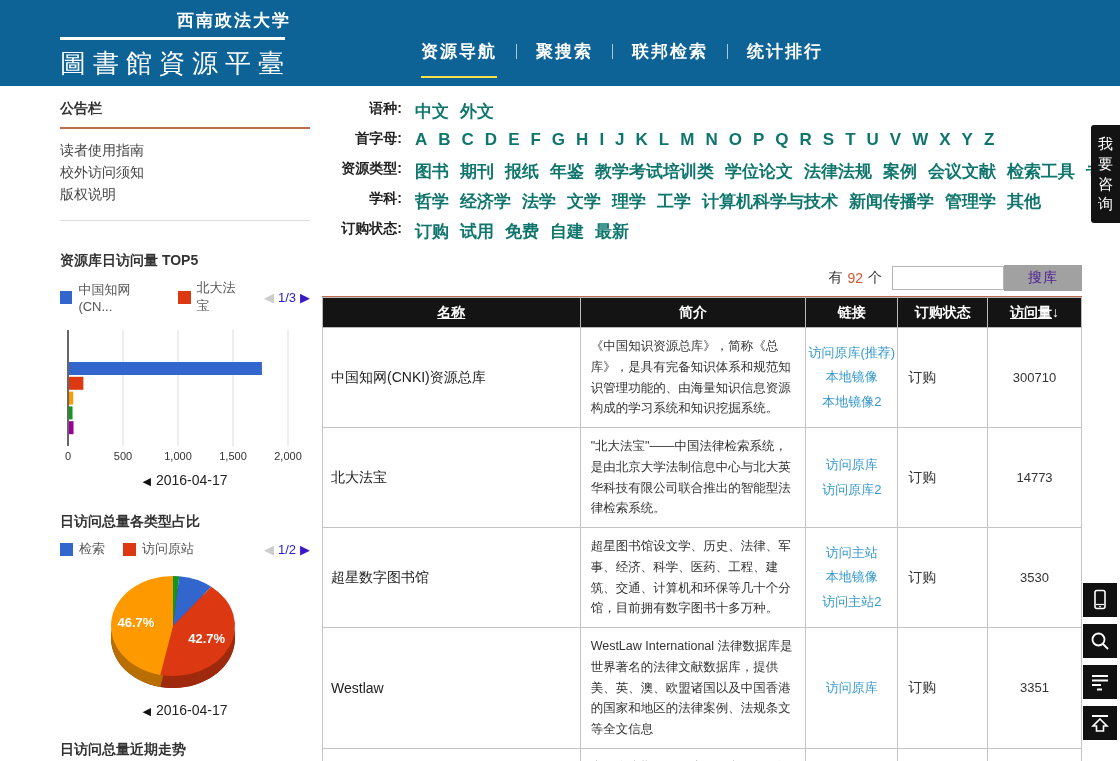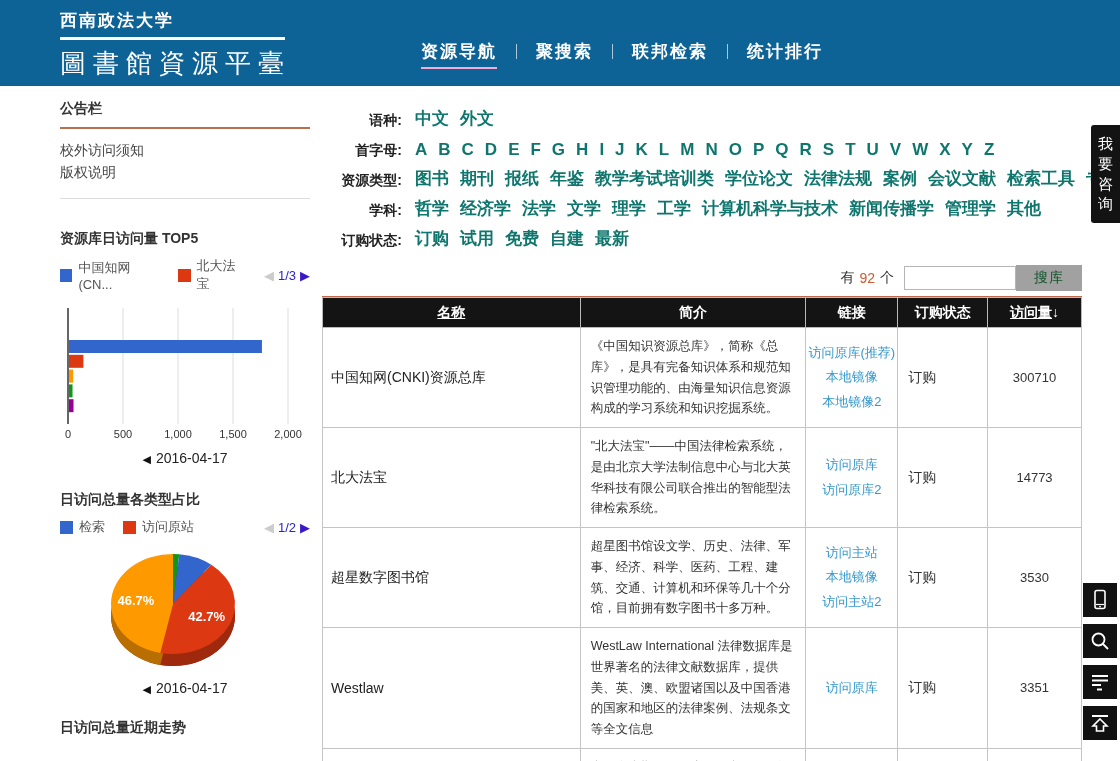--- a/index.html
+++ b/index.html
@@ -1,28 +1,28 @@
 <!DOCTYPE html>
 <html><head>
 <meta charset="utf-8">
 <style>
   html,body{margin:0;padding:0;}
   body{font-family:"Liberation Sans","DejaVu Sans",sans-serif;background:#fff;}
   .page{position:relative;width:1120px;height:761px;overflow:hidden;background:#fff;}
 
   
   .header{position:absolute;left:0;top:0;width:1120px;height:86px;background:#0d6296;}
-  .logo{position:absolute;left:60px;top:9px;color:#fff;}
+  .logo{position:absolute;left:60px;top:9px;color:#fff;text-align:right;}
   .logo-line1{font-size:17px;font-weight:bold;letter-spacing:2px;}
   .logo-underline{width:225px;height:3px;background:#fff;margin:5px 0 6px 0;}
   .logo-line2{font-family:"Liberation Serif","DejaVu Serif",serif;font-size:26px;letter-spacing:7px;}
   .nav{position:absolute;left:402px;top:40px;display:flex;align-items:center;}
   .nav-item{color:#fff;font-size:17px;font-weight:bold;padding:0 19px;cursor:pointer;letter-spacing:2px;}
   .nav-item.active{text-decoration:none;}
-  .nav-item.active .nav-label{border-bottom:2px solid #f9a8d4;padding-bottom:6px;}
+  .nav-item.active .nav-label{border-bottom:2px solid #fde047;padding-bottom:15px;}
   .nav-sep{width:1px;height:15px;background:rgba(255,255,255,.65);}
 
   
   .sidebar{position:absolute;left:60px;top:100px;width:250px;}
   .notice-title{font-size:14px;font-weight:bold;color:#333;padding-bottom:9px;border-bottom:2px solid #b96f4f;}
   .notice-list{margin-top:10px;}
   .notice-item{font-size:14px;color:#444;line-height:22px;cursor:pointer;}
   .side-divider{border-top:1px solid #ddd;margin-top:15px;}
   .chart-section{margin-top:31px;}
   .chart-title{font-size:14px;font-weight:bold;color:#333;}
@@ -33,29 +33,29 @@
   .pager-prev{color:#ccc;cursor:pointer;font-size:13px;}
   .pager-label{color:#2a22cc;margin:0 4px;}
   .pager-next{color:#3a18c8;cursor:pointer;font-size:13px;}
   .chart-svg{margin-top:11px;display:block;}
   .chart-date{margin-top:6px;text-align:center;font-size:14px;color:#222;}
   .chart-date .tri{font-size:11px;margin-right:5px;color:#111;}
   .trend-section{margin-top:23px;}
 
   
   .content{position:absolute;left:322px;top:100px;width:760px;}
-  .filter-row{display:flex;align-items:flex-end;height:30px;}
+  .filter-row{display:flex;align-items:flex-start;height:30px;}
   .filter-label{width:80px;text-align:right;font-size:14px;font-weight:bold;color:#222;flex:none;}
   .filter-options{margin-left:13px;display:flex;flex-wrap:nowrap;white-space:nowrap;}
   .filter-option{font-size:17px;color:#0f766e;margin-right:11px;cursor:pointer;font-weight:bold;}
   .result-bar{margin-top:15px;display:flex;justify-content:flex-end;align-items:center;height:26px;}
   .result-text{font-size:14px;color:#333;}
   .result-count{color:#d2572b;font-weight:normal;margin:0 5px;}
   .search-input{width:102px;height:20px;border:1px solid #b5b5b5;margin-left:10px;font-size:13px;padding:1px 4px;outline:none;}
-  .search-btn{height:26px;background:#a1a1a1;color:#14532d;border:none;font-size:14px;padding:0 18px;cursor:pointer;letter-spacing:1px;}
+  .search-btn{height:26px;background:#a1a1a1;color:#4c1d95;border:none;font-size:14px;padding:0 24px;cursor:pointer;letter-spacing:1px;}
   .accent-line{border-top:1px solid #bd6a4d;margin-top:5px;}
 
   
   table.db{width:760px;border-collapse:collapse;margin-top:0;}
   table.db th{background:#141414;color:#fff;font-size:14px;font-weight:bold;height:27px;border:1px solid #b9b9b9;text-align:center;}
   table.db th .u{text-decoration:underline;cursor:pointer;text-align:center;}
   table.db td{border:1px solid #c4c4c4;vertical-align:middle;}
   td.c-name{font-size:14px;color:#222;padding:6px 6px 6px 8px;}
   td.c-desc{font-size:12.5px;color:#333;line-height:1.66;padding:8px 10px;}
   td.c-links{text-align:center;padding:4px 2px;}
@@ -86,20 +86,21 @@
         <span class="nav-sep"></span>
         <a class="nav-item"><span class="nav-label">联邦检索</span></a>
         <span class="nav-sep"></span>
         <a class="nav-item"><span class="nav-label">统计排行</span></a>
       </div>
   </div>
 
   <div class="sidebar">
     <div class="notice-title">公告栏</div>
     <div class="notice-list">
+        <div class="notice-item">读者使用指南</div>
         <div class="notice-item">校外访问须知</div>
         <div class="notice-item">版权说明</div>
       </div>
     <div class="side-divider"></div>
 
     <div class="chart-section">
       <div class="chart-title">资源库日访问量 TOP5</div>
       <div class="legend-row">
           <span class="legend-item">
             <span class="legend-swatch" style="background: rgb(51, 102, 204);"></span>

